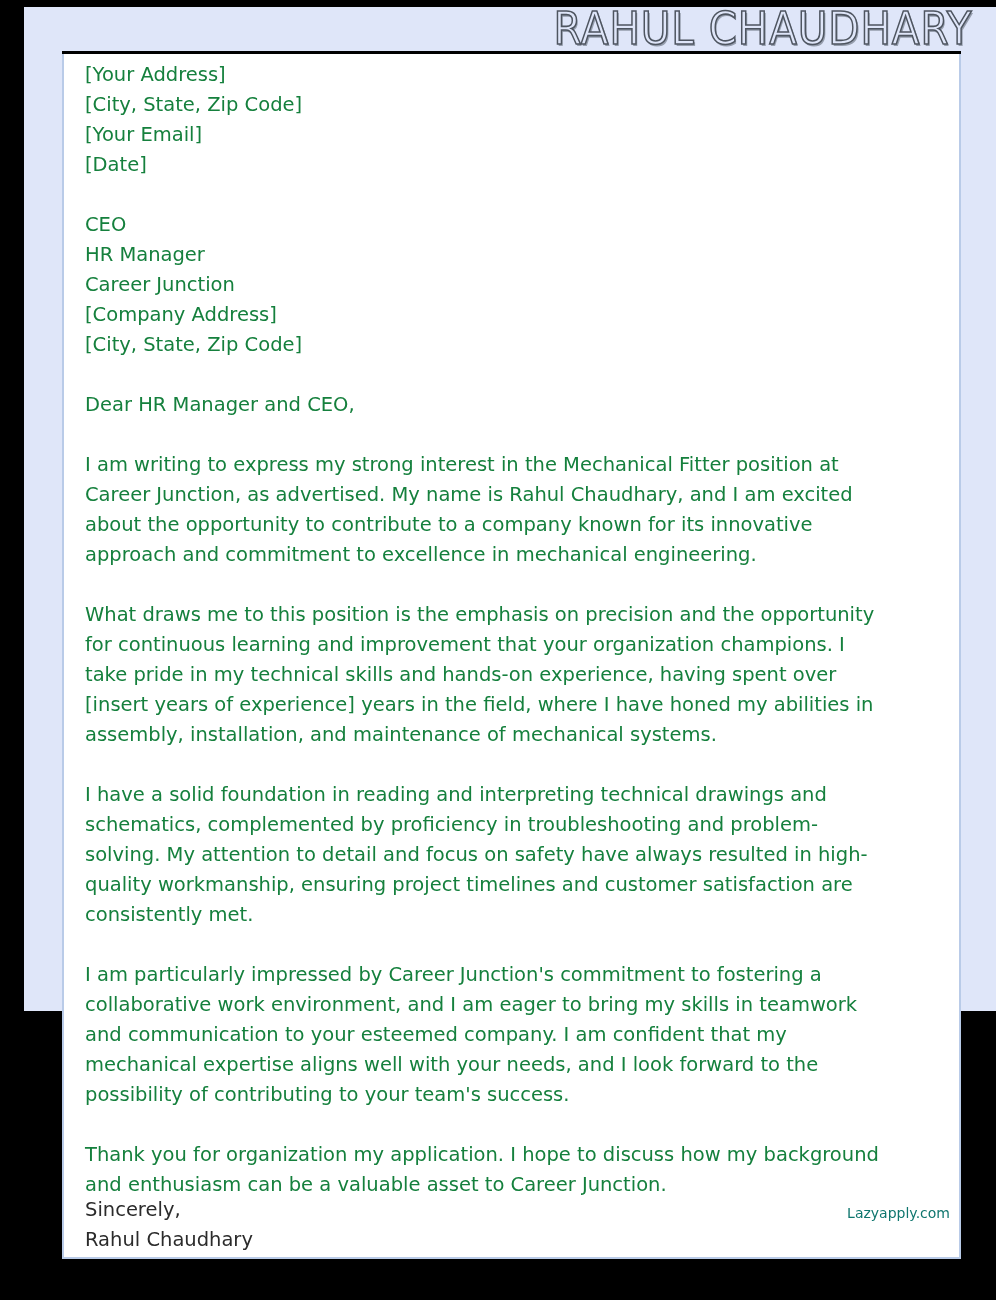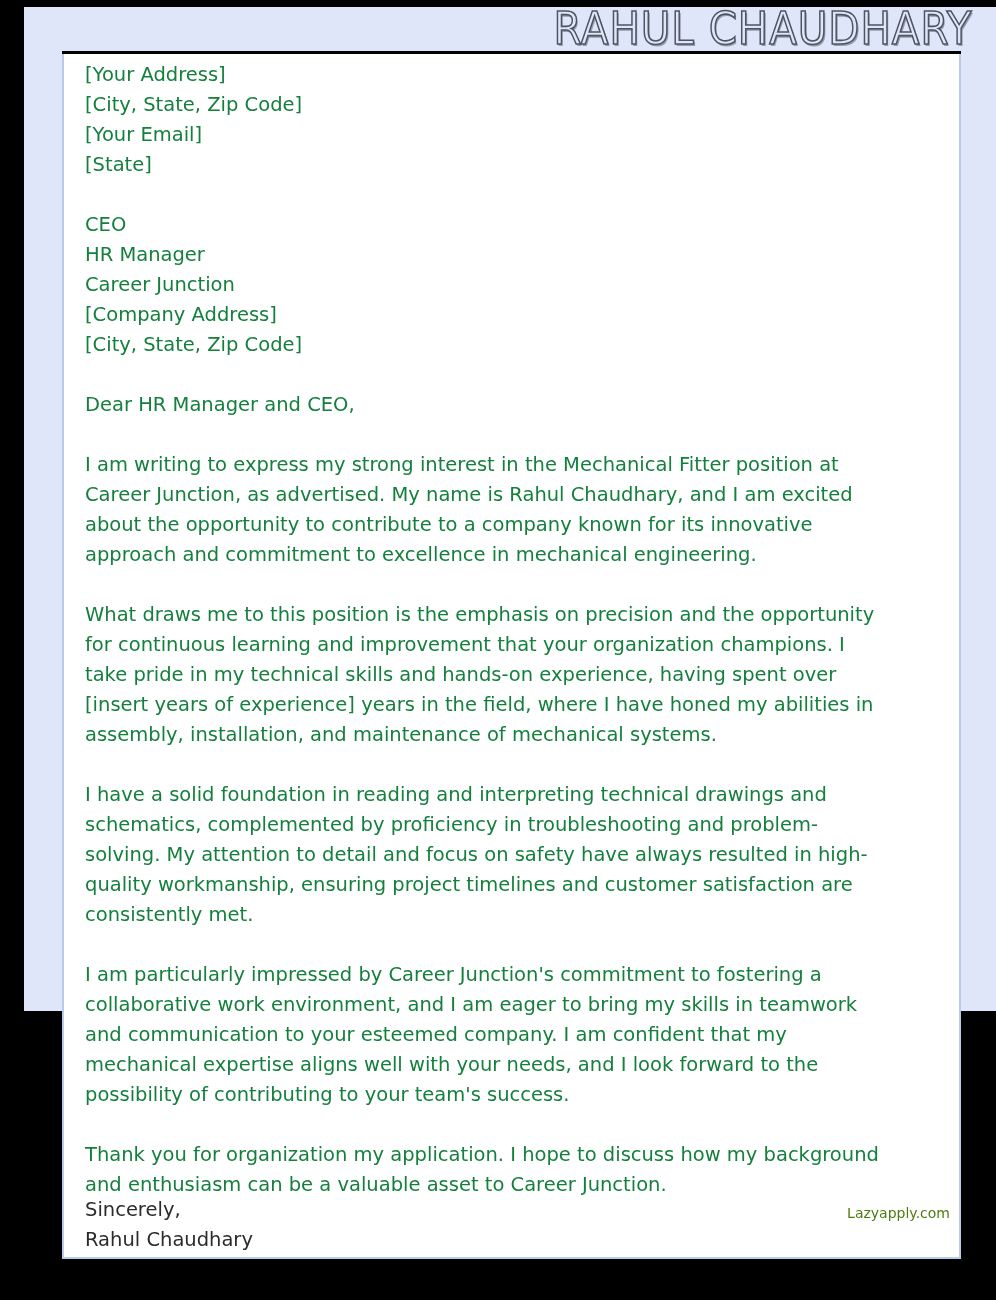--- a/index.html
+++ b/index.html
@@ -121,21 +121,21 @@
     display: block;
   }
 
   
   #watermark {
     position: absolute;
     right: 50px;
     top: 1197px;
     font-size: 14px;
     line-height: 18px;
-    color: #4d7c0f;
+    color: #0f766e;
     white-space: nowrap;
   }
 </style>
 </head>
 <body>
 
 <div id="doc-frame">
   <div id="canvas">
 
     <div id="header-band">
@@ -145,21 +145,21 @@
     <div id="page-top-rule"></div>
 
     <div id="page"></div>
 
     <div id="letter-body">
 
       <div class="block">
         <span class="line">[Your Address]</span>
         <span class="line">[City, State, Zip Code]</span>
         <span class="line">[Your Email]</span>
-        <span class="line">[State]</span>
+        <span class="line">[Date]</span>
       </div>
 
       <div class="block">
         <span class="line">CEO</span>
         <span class="line">HR Manager</span>
         <span class="line">Career Junction</span>
         <span class="line">[Company Address]</span>
         <span class="line">[City, State, Zip Code]</span>
       </div>
 

